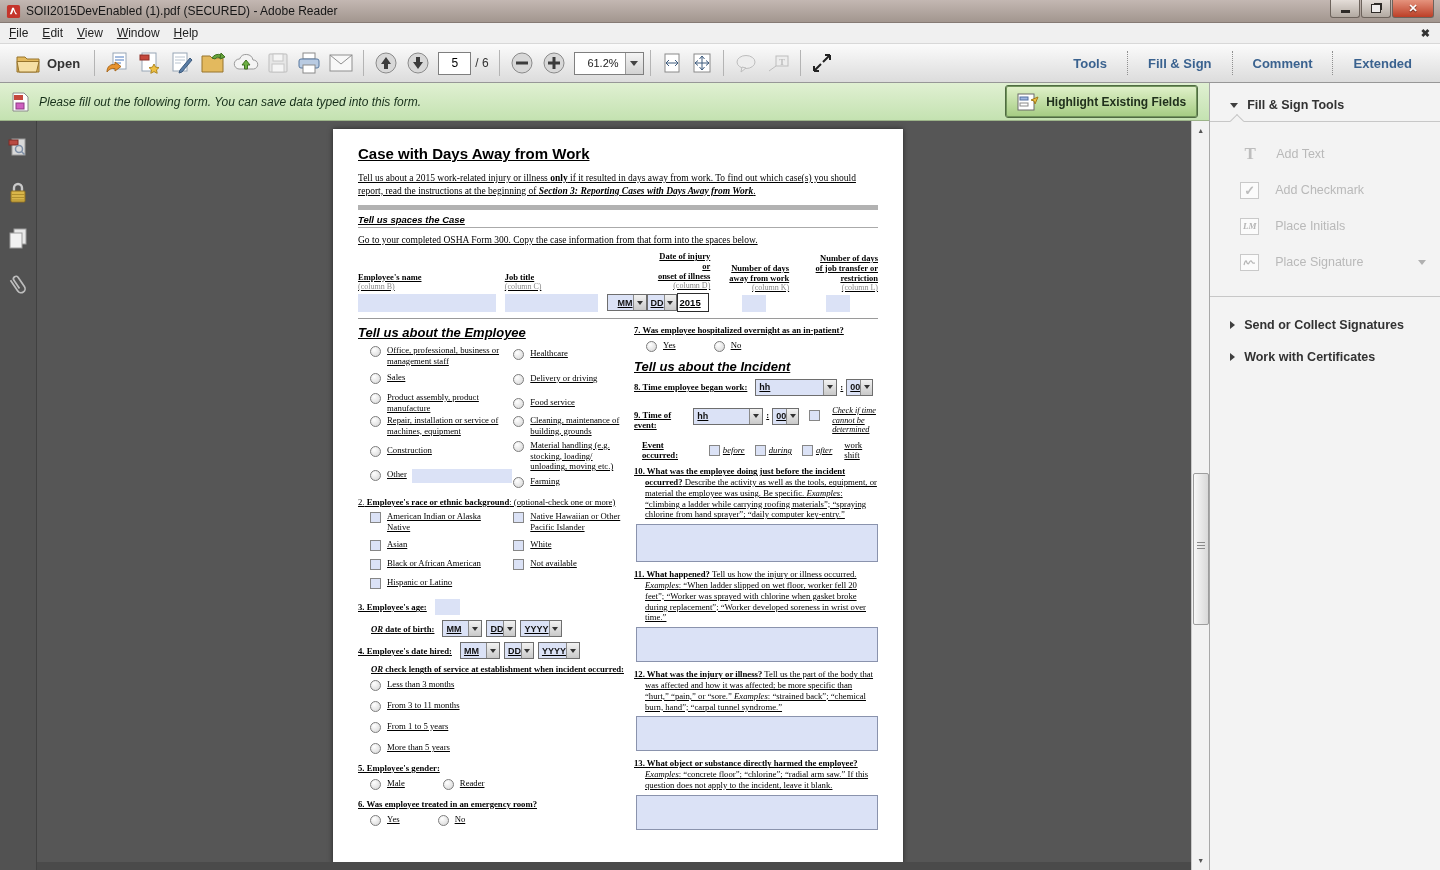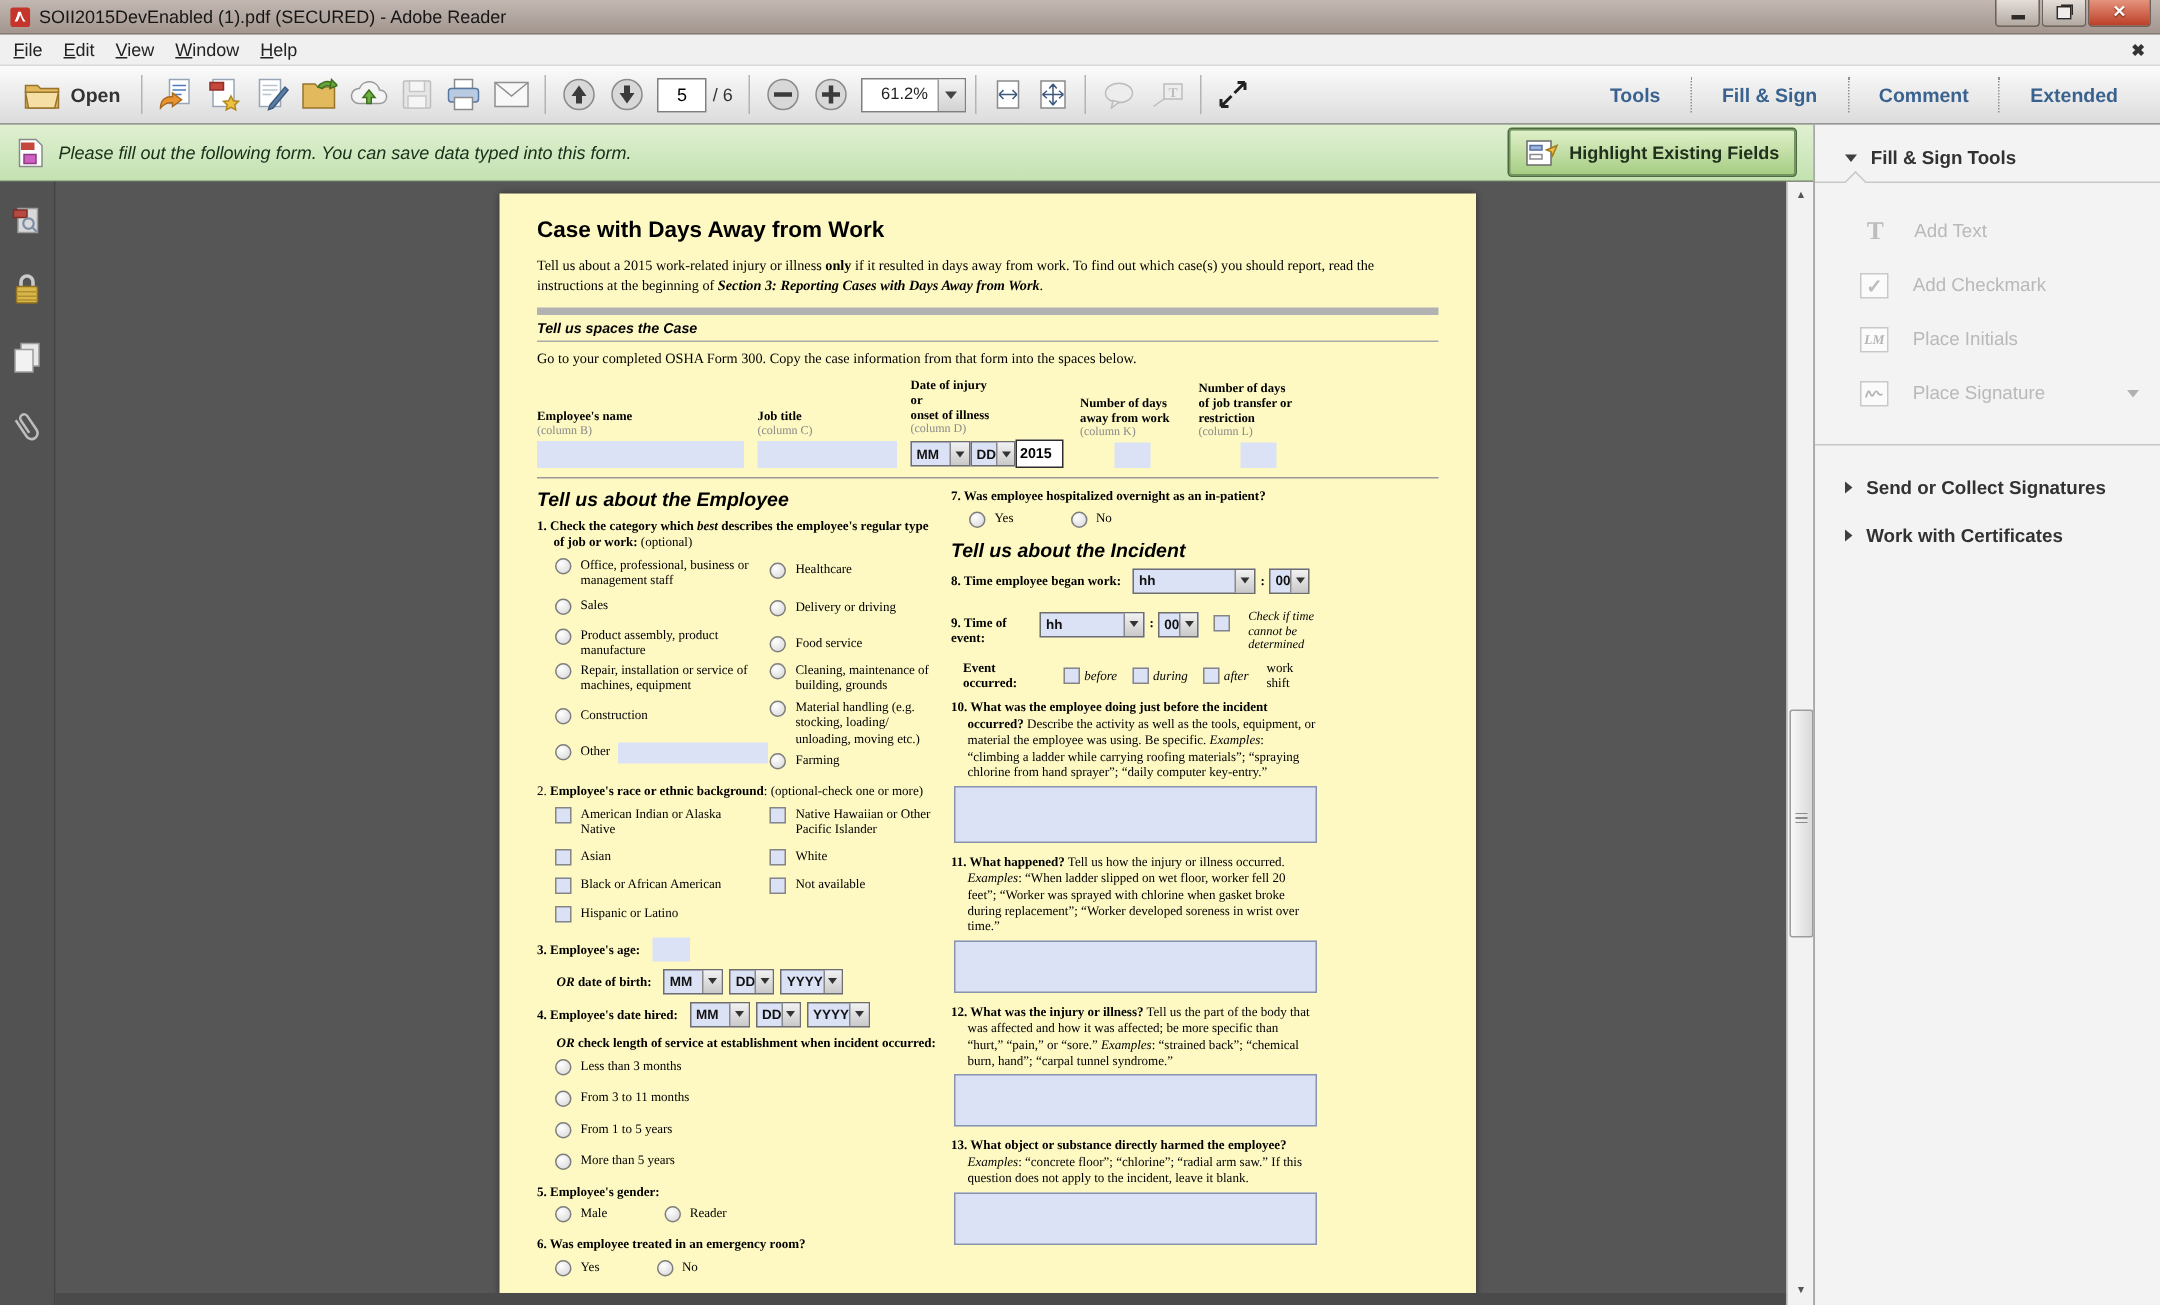--- a/index.html
+++ b/index.html
@@ -92,36 +92,36 @@
   .icon-box{width:17px;height:15px;border:1px solid #cicfcf;border:1px solid #c9c9c9;background:#fbfbfb;
     display:flex;align-items:center;justify-content:center;}
   .icon-check{color:#bdbdbd;font-size:13px;font-weight:bold;line-height:1;}
   .icon-lm{font-family:"Liberation Serif",serif;font-style:italic;font-weight:bold;font-size:9px;color:#b5b5b5;}
   .psection{display:flex;align-items:center;padding:9px 0 9px 20px;}
   .psection .scaret{width:0;height:0;border-top:4px solid transparent;border-bottom:4px solid transparent;
     border-left:5px solid #3f3f3f;margin-right:9px;}
   .psection .stext{font-size:12.5px;font-weight:bold;color:#323232;}
 
   
-  .page{position:absolute;left:296px;top:8px;width:651px;height:735px;background:#fef9c3;
+  .page{position:absolute;left:296px;top:8px;width:570px;height:735px;background:#ffffff;
     box-shadow:0 0 5px rgba(0,0,0,.55);box-sizing:border-box;padding:14px 25px 0 25px;overflow:hidden;
-    font-family:"Liberation Serif",serif;color:#000;}
+    font-family:"Liberation Serif",serif;color:#000;text-decoration:underline;}
   .f-title{font-family:"Liberation Sans",sans-serif;font-size:15px;font-weight:bold;margin:2px 0 10px 0;}
   .f-intro{font-size:9.5px;line-height:12.5px;margin:0 0 8px 0;}
   .graybar{height:5px;background:#b2b2b2;margin:2px 0 2px 0;}
   .case-h{font-family:"Liberation Sans",sans-serif;font-size:9.5px;font-weight:bold;font-style:italic;
     border-bottom:1px solid #aaa;padding:2px 0 2px 0;margin-bottom:7px;}
   .f-instr{font-size:9.5px;margin:0 0 6px 0;}
 
   .fieldrow{display:flex;align-items:flex-end;gap:9px;margin-bottom:6px;}
   .fgroup{display:flex;flex-direction:column;justify-content:flex-end;}
   .flabel{font-size:8.5px;font-weight:bold;line-height:10px;}
   .fsub{font-size:8px;color:#8a8a8a;line-height:10px;margin-bottom:2px;}
   .txtfield{height:18px;background:#dbe2f6;}
-  .ctr{text-align:left;}
+  .ctr{text-align:right;}
   .smallfield{width:24px;height:17px;background:#dbe2f6;margin:0 auto;}
   .daterow{display:flex;align-items:center;}
   .yearbox{width:28px;height:17px;border:1px solid #2c2c2c;background:#fff;font-family:"Liberation Sans",sans-serif;
     font-size:9.5px;font-weight:bold;display:flex;align-items:center;padding-left:2px;}
   .sel{display:flex;align-items:center;height:17px;border:1px solid #6e6e6e;background:#dbe2f6;box-sizing:border-box;}
   .sel .stext{font-family:"Liberation Sans",sans-serif;font-size:9px;font-weight:bold;padding-left:3px;flex:1;color:#111;}
   .sel .sbtn{width:12px;height:100%;border-left:1px solid #8a8a8a;background:linear-gradient(#f2f2f2,#c9c9c9);
     display:flex;align-items:center;justify-content:center;}
   .sel .sbtn .c{width:0;height:0;border-left:3px solid transparent;border-right:3px solid transparent;border-top:4px solid #333;}
   .w-mm{width:40px;} .w-dd{width:30px;} .w-yy{width:42px;} .w-hh{width:82px;} .w-min{width:27px;}
@@ -432,21 +432,20 @@
                 <div class="smallfield"></div>
               </div>
             </div>
 
             <hr class="coldivider">
 
             <div class="cols">
 
               <div class="lcol">
                 <div class="sec-h">Tell us about the Employee</div>
-                <p class="q"><b><span>1.</span><span> Check the category which </span><i>best</i><span> describes the employee's regular type of job or work:</span></b><span>  (optional)</span></p>
                 <div class="optcols">
                   <ul class="optstack c1">
                     <li class="opt" style="margin-bottom:6px">
                         <span class="radio"></span>
                         <span class="olbl">Office, professional, business or management staff</span>
                       </li>
                     <li class="opt" style="margin-bottom:8px">
                         <span class="radio"></span>
                         <span class="olbl">Sales</span>
                       </li>

